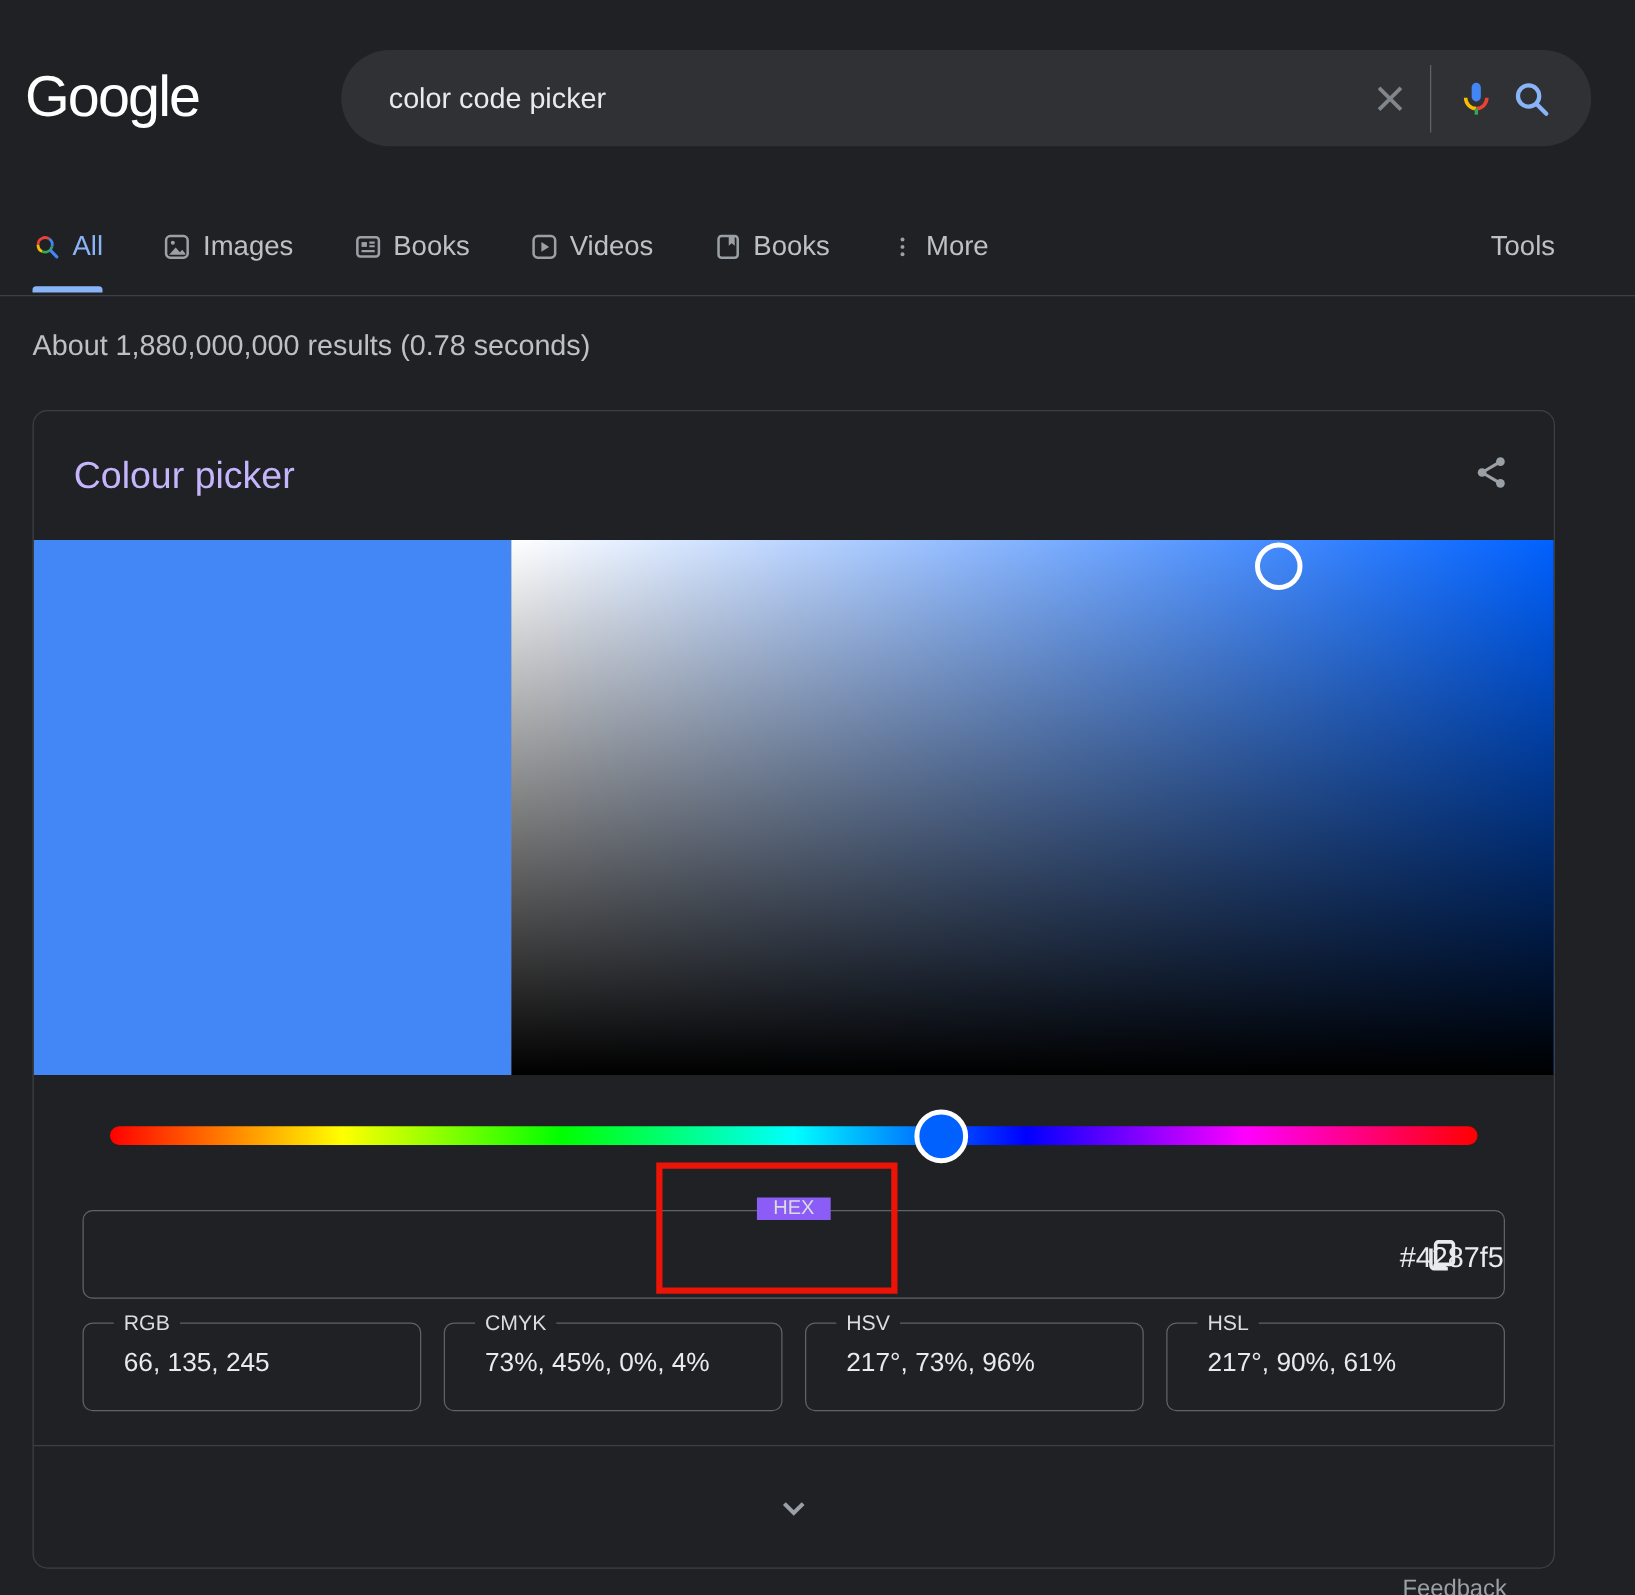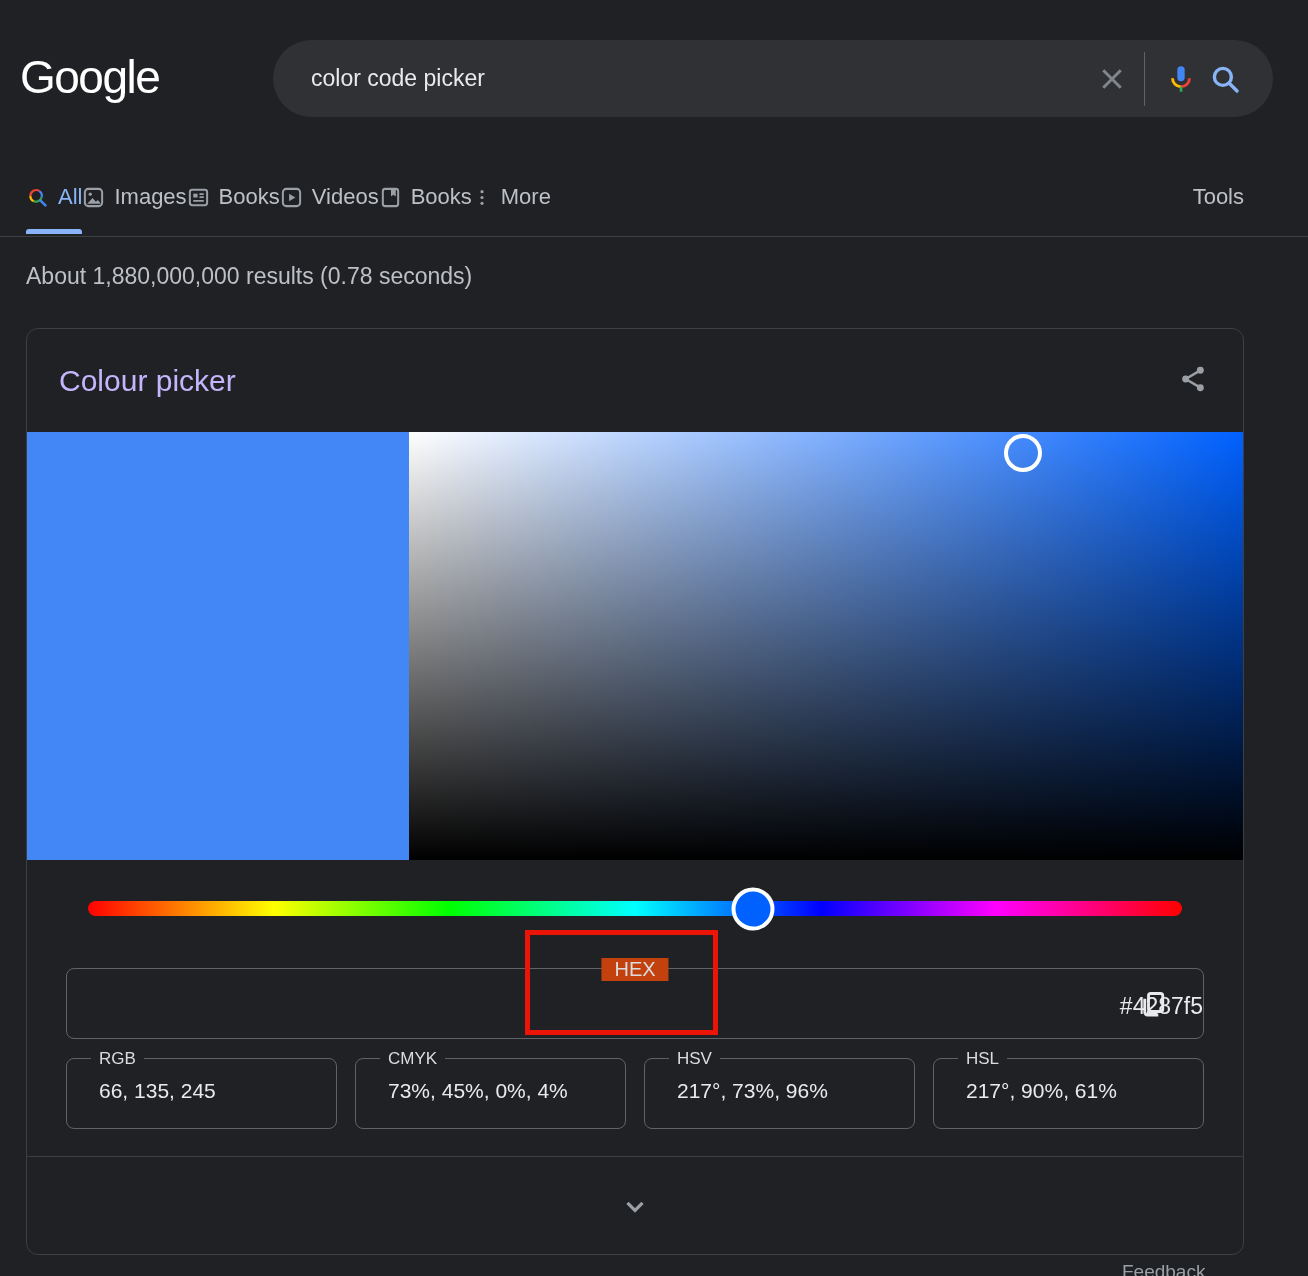--- a/index.html
+++ b/index.html
@@ -23,21 +23,21 @@
   }
   .query { flex:1; font-size:23px; color:#e8eaed; }
   .pill-btn { width:44px; height:44px; display:flex; align-items:center; justify-content:center; cursor:pointer; }
   .pill-sep { width:1px; height:54px; background:#5f6368; margin:0 14px 0 10px; }
 
   
   .tabs-bar {
     position:absolute; left:0; top:158px; width:1308px; height:79px;
     border-bottom:1px solid #3c4043;
   }
-  .tabs { position:absolute; left:26px; top:0; height:78px; display:flex; align-items:center; }
+  .tabs { position:absolute; left:26px; top:0; height:78px; display:flex; gap:48px; align-items:center; }
   .tab {
     position:relative; height:78px; display:flex; align-items:center; gap:9px;
     font-size:22px; color:#bdc1c6; cursor:pointer;
   }
   .tab .ticon { display:flex; align-items:center; }
   .tab.active { color:#8ab4f8; }
   .tab.active .underline {
     position:absolute; left:0; right:0; bottom:2px; height:5px;
     background:#8ab4f8; border-radius:3px 3px 0 0;
   }
@@ -79,21 +79,21 @@
     width:43px; height:43px; border-radius:50%;
     background:#0061ff; border:4px solid #ffffff;
   }
 
   .hex-field {
     position:relative; margin:52px 39px 0; height:71px;
     border:1px solid #5f6368; border-radius:8px;
   }
   .hex-label {
     position:absolute; top:-11px; left:50%; transform:translateX(-50%);
-    background:#c2410c; padding:0 13px; font-size:20px; color:#dadce0;
+    background:#8b5cf6; padding:0 13px; font-size:16px; color:#dadce0;
   }
   .hex-value {
     position:absolute; left:0; right:0; top:50%; transform:translateY(-42%);
     text-align:right; font-size:23px; color:#e8eaed;
   }
   .copy-btn {
     position:absolute; right:28px; top:50%; transform:translateY(-50%);
     width:44px; height:44px; display:flex; align-items:center; justify-content:center; cursor:pointer;
   }
 

